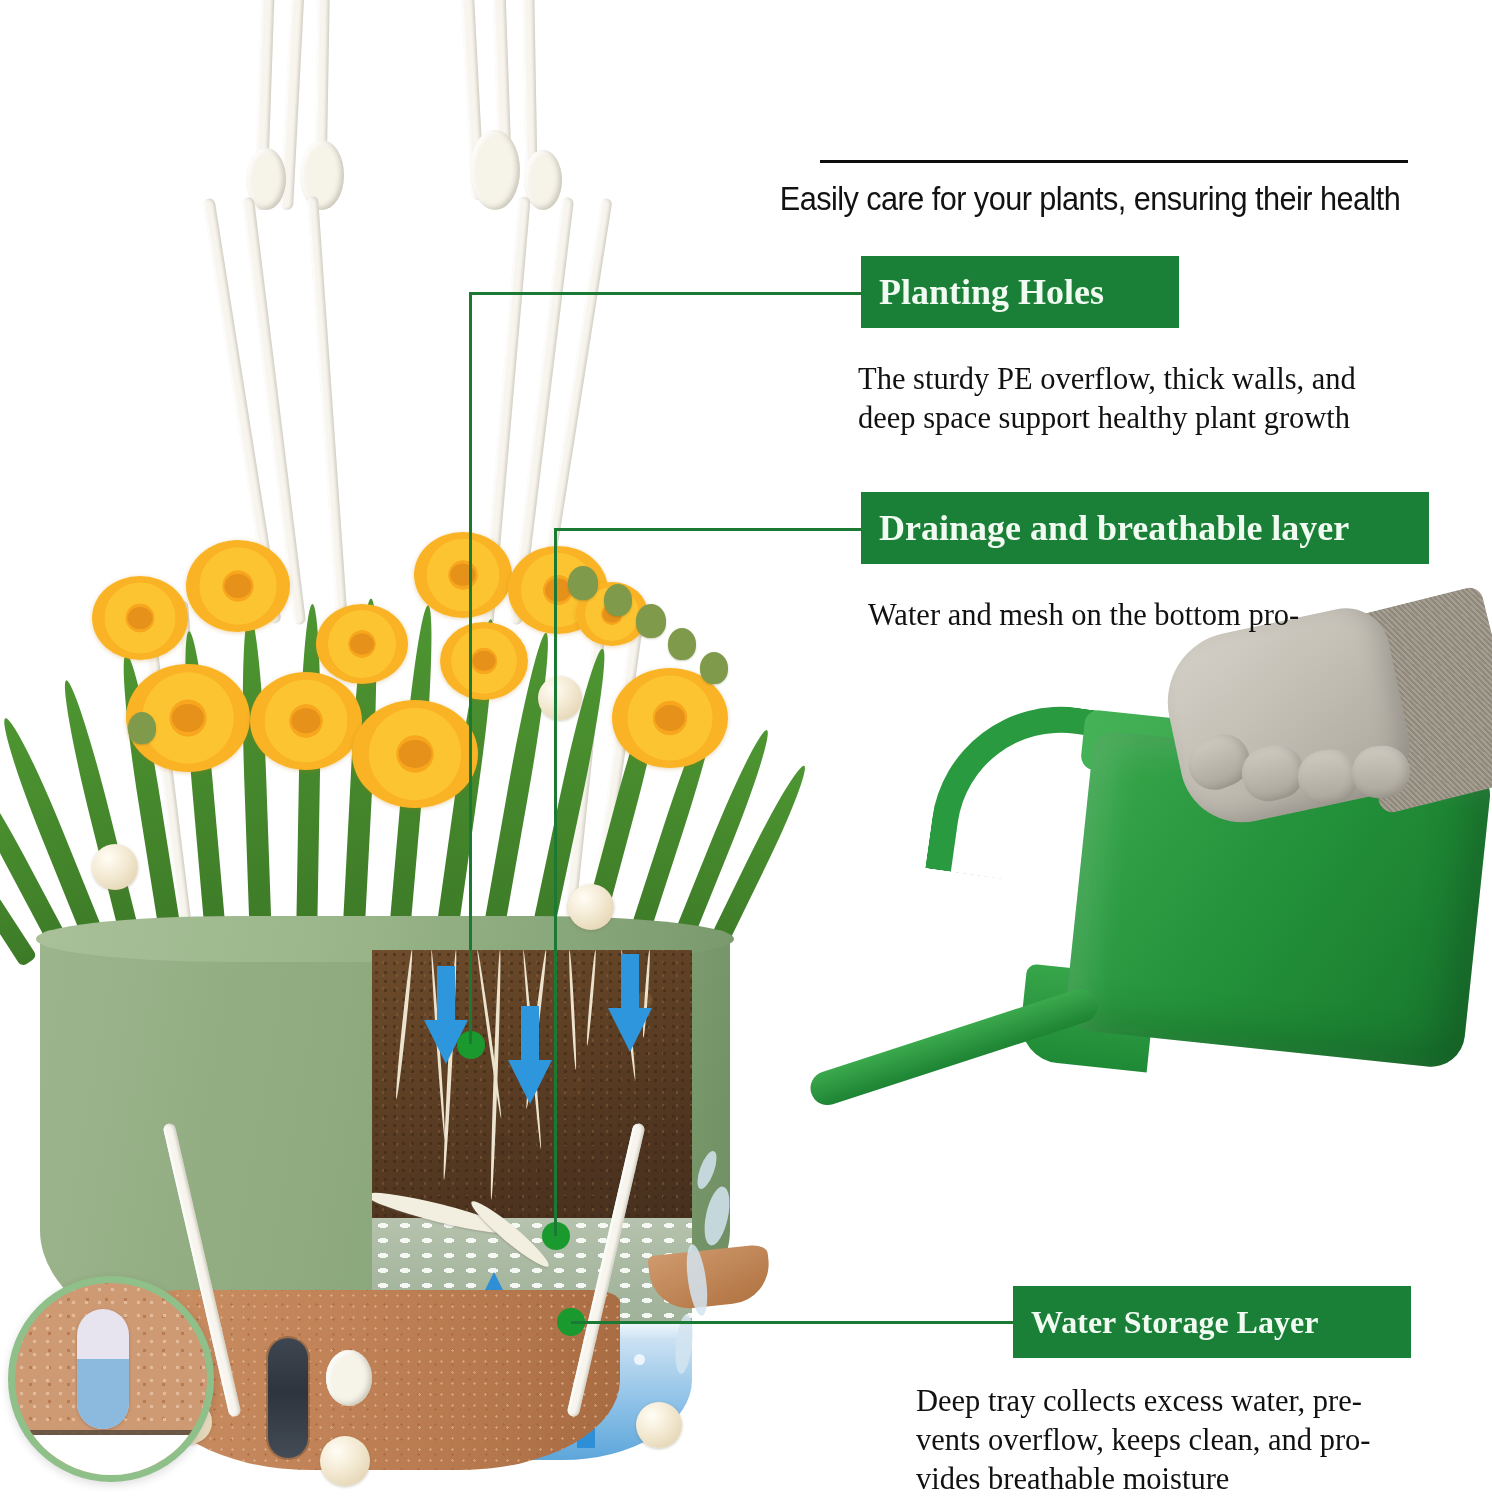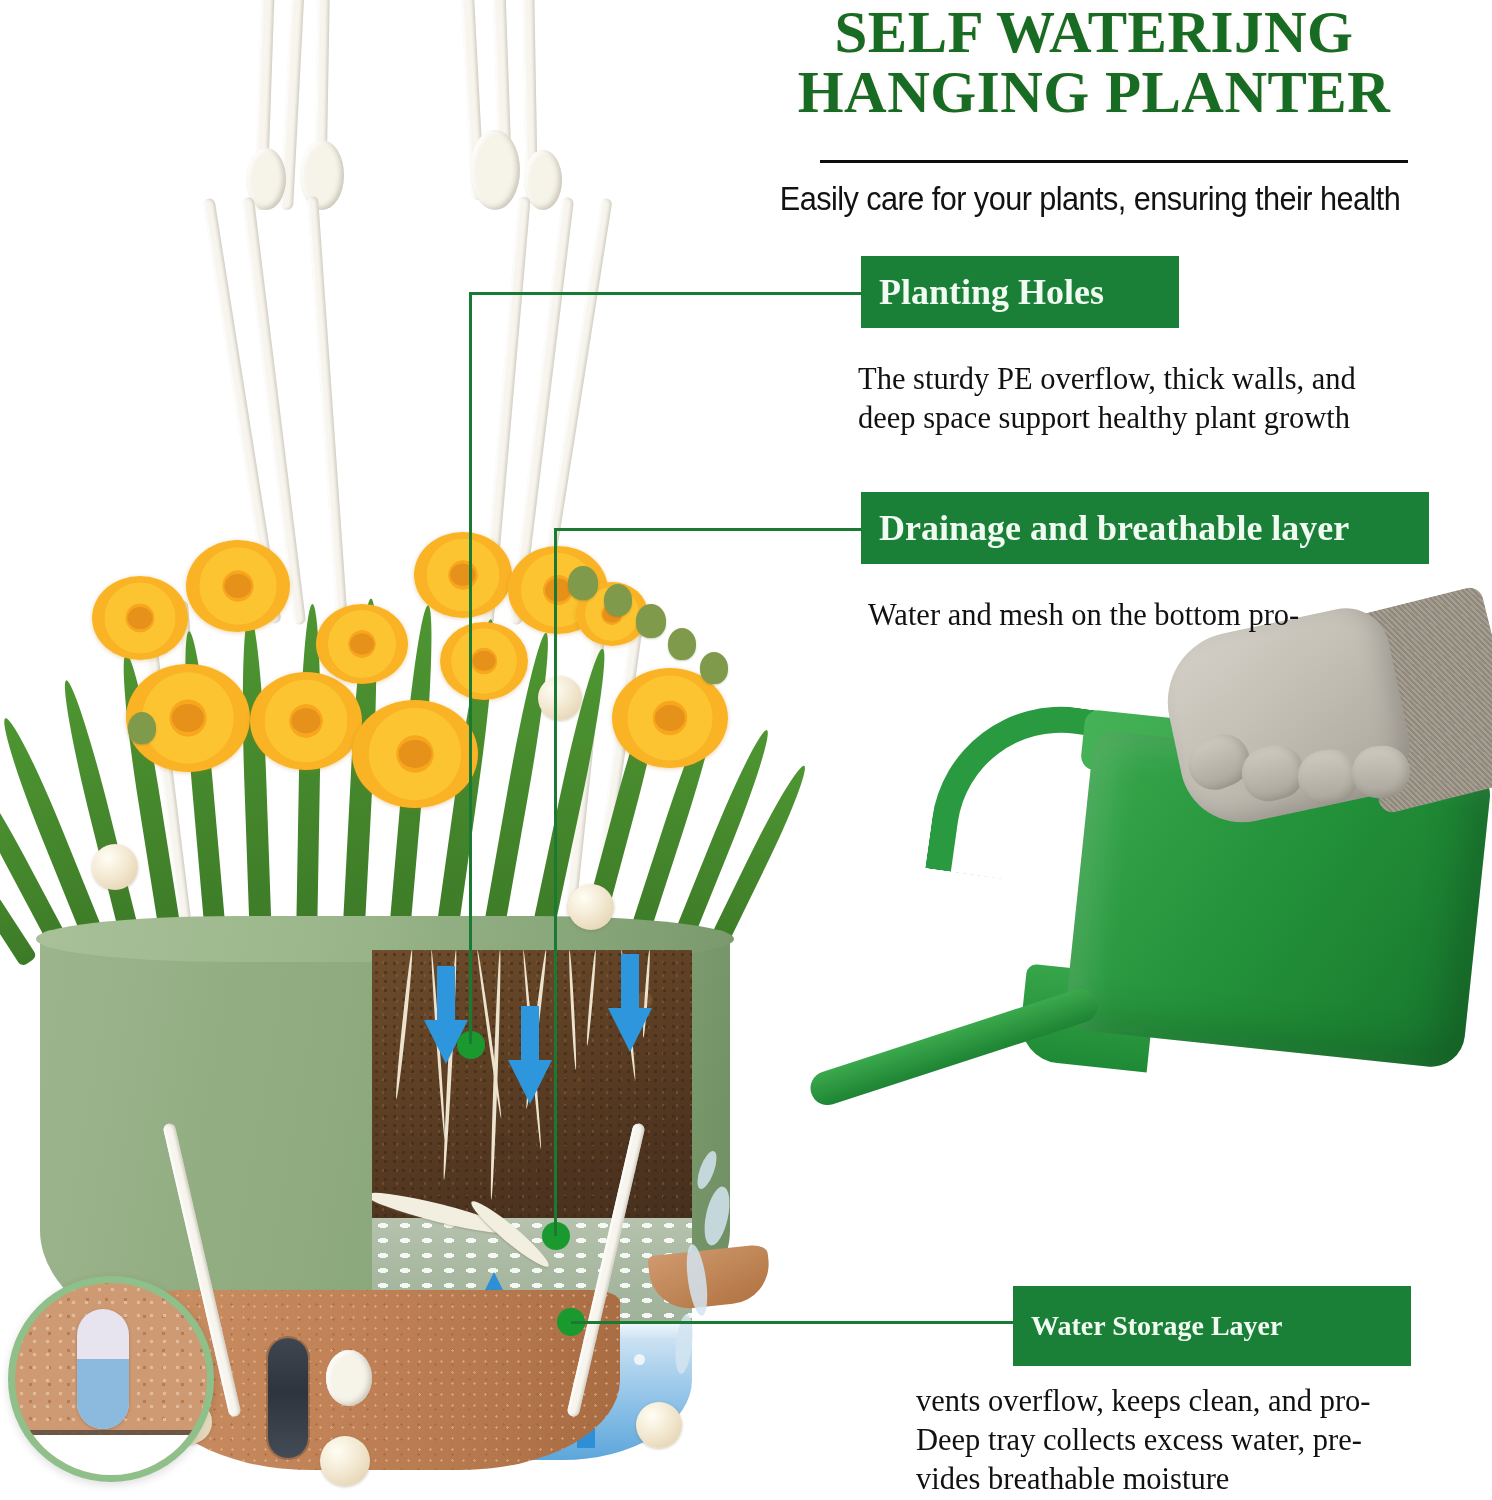--- a/index.html
+++ b/index.html
@@ -41,21 +41,21 @@
     background:#1a8038;color:#f2fbf2;
     font-family:"Liberation Serif", serif;
     font-weight:bold;
     display:flex;align-items:center;
     padding:0 18px;
     box-sizing:border-box;
     white-space:nowrap;
   }
   .chip.c1{width:318px;height:72px;font-size:36px;}
   .chip.c2{width:568px;height:72px;font-size:36px;}
-  .chip.c3{width:398px;height:80px;font-size:28px;}
+  .chip.c3{width:398px;height:72px;font-size:32px;}
   .body-text{
     font-family:"Liberation Serif", serif;
     font-size:30.5px;line-height:39px;color:#111;
   }
 
   
   .lead{position:absolute;background:#1a7a33;}
   .lead.h{height:3px;}
   .lead.v{width:3px;}
   .dot{position:absolute;width:28px;height:28px;border-radius:50%;background:#19992e;}
@@ -381,24 +381,20 @@
     <div class="can-spout"></div>
 
     <div class="cuff"></div>
     <div class="glove"></div>
     <div class="finger" style="left:428px;top:136px;width:62px;height:52px;transform:rotate(-22deg);"></div>
     <div class="finger" style="left:482px;top:146px;width:62px;height:54px;transform:rotate(-14deg);"></div>
     <div class="finger" style="left:538px;top:150px;width:60px;height:54px;transform:rotate(-8deg);"></div>
     <div class="finger" style="left:592px;top:146px;width:58px;height:52px;transform:rotate(-4deg);"></div>
   </div>
 
-  <div class="title-block">
-    <div class="title-line">SELF WATERIJNG</div>
-    <div class="title-line">HANGING PLANTER</div>
-  </div>
   <div class="divider"></div>
   <div class="subtitle">Easily care for your plants, ensuring their health</div>
 
   <div class="dot" style="left:457px;top:1031px;"></div>
   <div class="lead v" style="left:469px;top:292px;height:752px;"></div>
   <div class="lead h" style="left:469px;top:292px;width:392px;"></div>
 
   <div class="dot" style="left:542px;top:1222px;"></div>
   <div class="lead v" style="left:554px;top:528px;height:708px;"></div>
   <div class="lead h" style="left:554px;top:528px;width:307px;"></div>
@@ -418,18 +414,18 @@
     <div class="chip c2">Drainage and breathable layer</div>
   </div>
   <div class="body-text" style="position:absolute;left:868px;top:596px;width:600px;text-align:left;">
     <div>Water and mesh on the bottom pro-</div>
   </div>
 
   <div class="callout" style="left:1013px;top:1286px;">
     <div class="chip c3">Water Storage Layer</div>
   </div>
   <div class="body-text" style="position:absolute;left:916px;top:1382px;width:566px;text-align:left;">
+    <div>Deep tray collects excess water, pre-</div>
     <div>vents overflow, keeps clean, and pro-</div>
-    <div>Deep tray collects excess water, pre-</div>
     <div>vides breathable moisture</div>
   </div>
 
 </div>
 
 </body></html>

